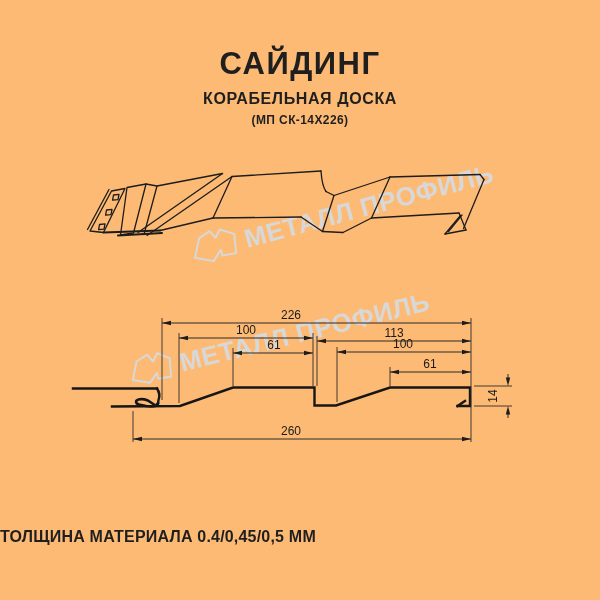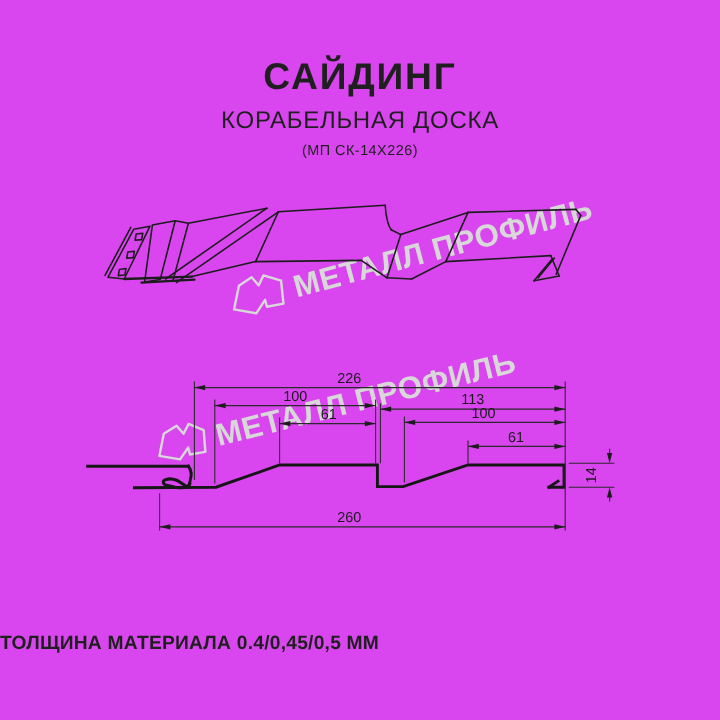--- a/index.html
+++ b/index.html
@@ -1,21 +1,21 @@
 <!DOCTYPE html>
 <html><head>
 <meta charset="utf-8">
 <style>
   html,body{margin:0;padding:0;background:#ffffff;}
-  .page{position:relative;width:600px;height:600px;background:#d946ef;overflow:hidden;
+  .page{position:relative;width:600px;height:600px;background:#fdba74;overflow:hidden;
         font-family:"Liberation Sans",sans-serif;}
   .hdr{position:absolute;top:48px;left:0;width:600px;text-align:center;color:#1f1f1f;}
   .hdr .title{font-size:31px;font-weight:800;letter-spacing:1.5px;line-height:1.05;}
-  .hdr .subtitle{margin-top:9px;font-size:20px;font-weight:400;letter-spacing:.6px;}
-  .hdr .model{margin-top:5px;font-size:12px;font-weight:400;letter-spacing:.4px;}
+  .hdr .subtitle{margin-top:9px;font-size:16px;font-weight:700;letter-spacing:.6px;}
+  .hdr .model{margin-top:5px;font-size:12px;font-weight:700;letter-spacing:.4px;}
   .ftr{position:absolute;top:528px;left:0;width:600px;text-align:left;
        font-size:16px;font-weight:700;letter-spacing:.2px;color:#1f1f1f;}
   svg{position:absolute;top:0;left:0;}
   .ink{stroke:#1c1c1c;fill:none;stroke-linecap:round;stroke-linejoin:round;}
   .w13{stroke-width:1.3;}
   .w2{stroke-width:2;}
   .prof{stroke:#161616;fill:none;stroke-width:2.4;stroke-linecap:square;stroke-linejoin:miter;}
   .dim{stroke:#2a2a2a;stroke-width:1;fill:none;}
   .ext{stroke:#2a2a2a;stroke-width:.9;fill:none;}
   .arr{fill:#1c1c1c;stroke:none;}

